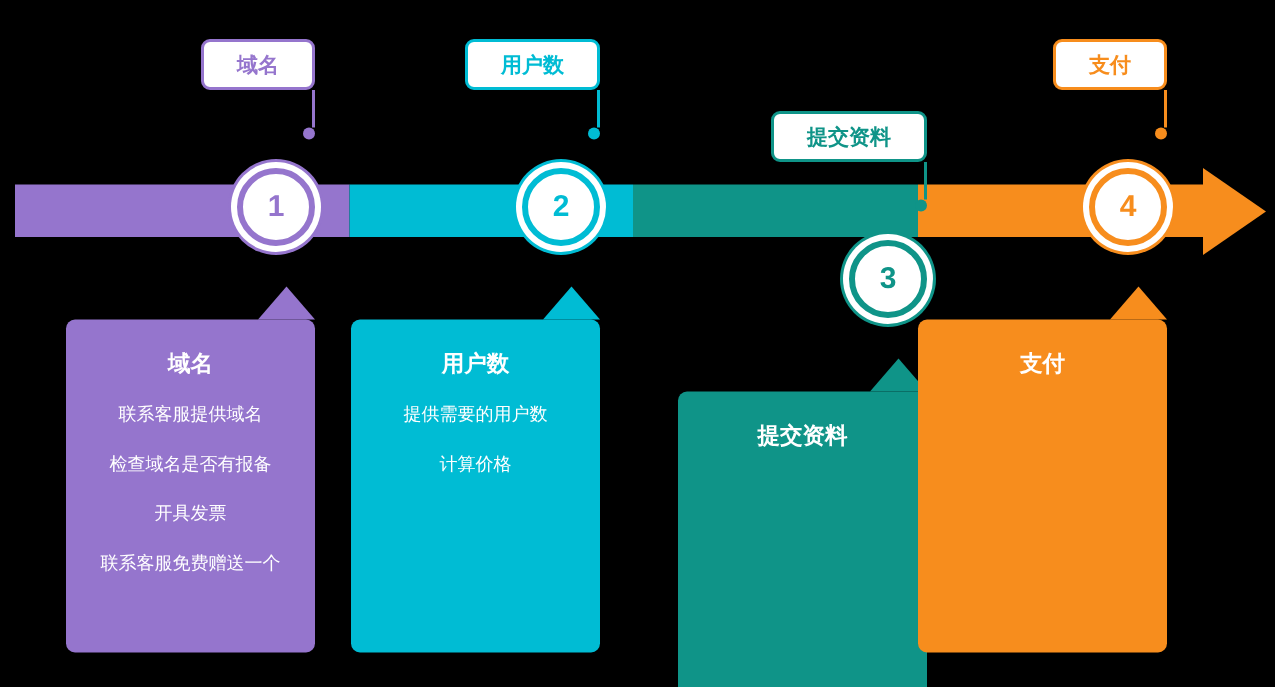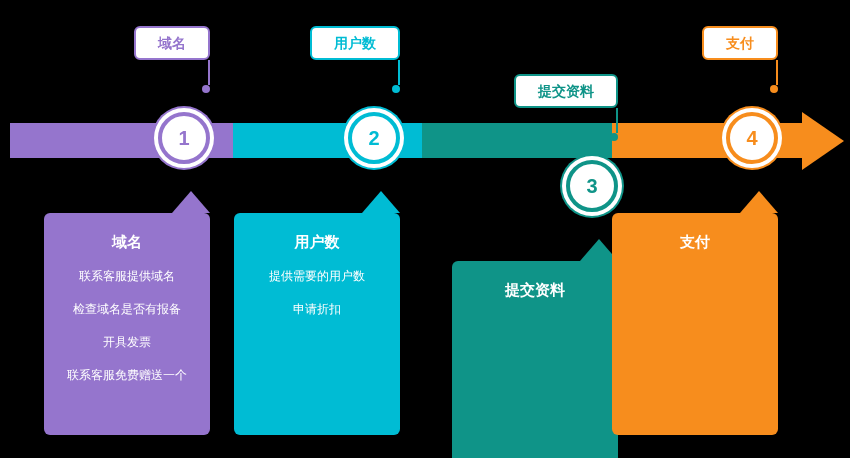--- a/index.html
+++ b/index.html
@@ -167,21 +167,21 @@
     <div class="stem"></div>
     <div class="dot"></div>
     <div class="circle">
       <span>2</span>
     </div>
     <div class="pointer"></div>
     <div class="card">
       <div class="card-title">用户数</div>
       <div class="card-items">
         <div>提供需要的用户数</div>
-        <div>申请折扣</div>
+        <div>计算价格</div>
       </div>
     </div>
   </div>
 
   <div class="step step-2" style="--c: #0f9488;">
     <div class="label-box">
       <span>提交资料</span>
     </div>
     <div class="stem"></div>
     <div class="dot"></div>

